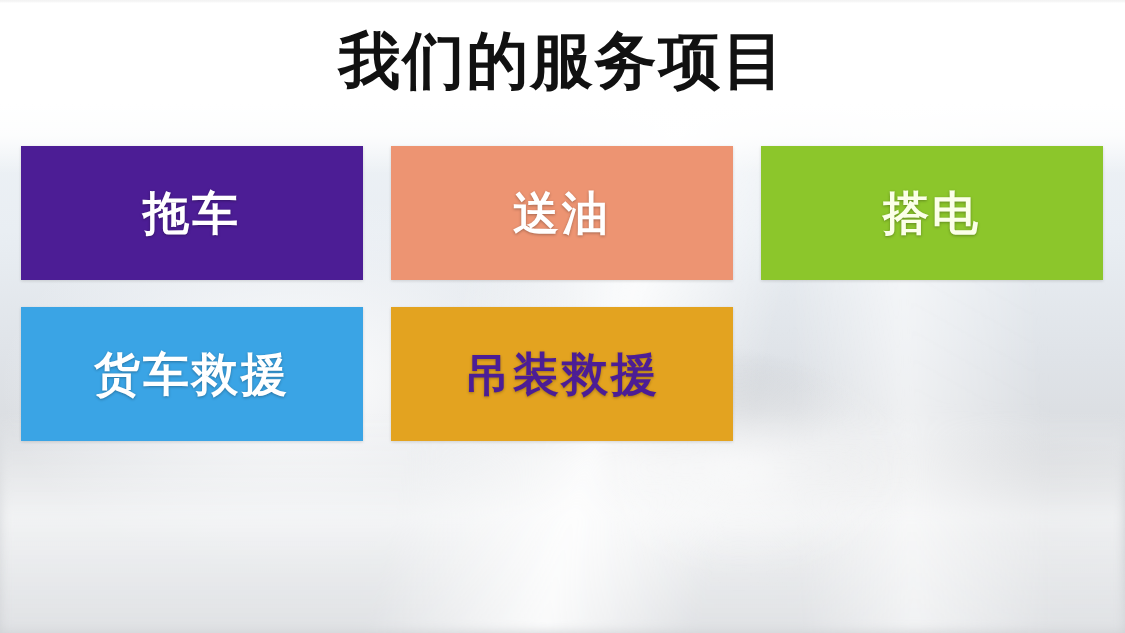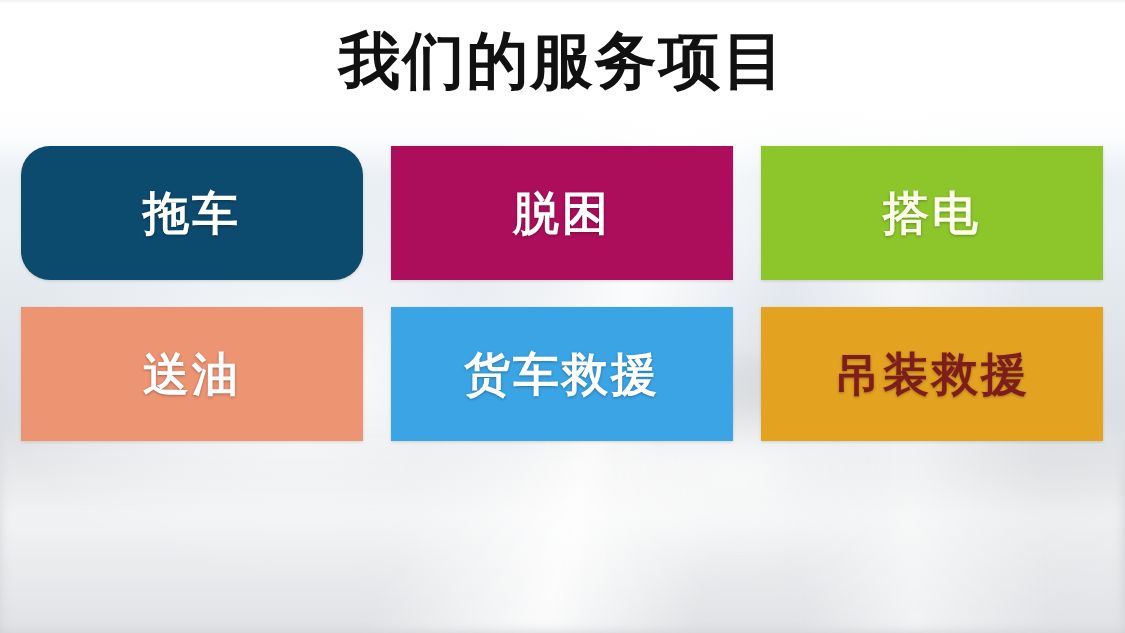--- a/index.html
+++ b/index.html
@@ -135,33 +135,30 @@
   <div class="top-hairline"></div>
 
   <div class="photo-bg"></div>
   <div class="photo-fade"></div>
 
   <div class="title-band">
     <div class="page-title" style="color: rgb(17, 17, 17);">我们的服务项目</div>
   </div>
 
   <div class="tile-grid">
-    <div class="tile" style="background: #0c4a6e; border-radius: 29px;">
+    <div class="tile" style="background: #4c1d95;">
       <span class="tile-label" style="color: rgb(255, 255, 255);">拖车</span>
     </div>
-    <div class="tile" style="background: rgb(172, 14, 92);">
-      <span class="tile-label" style="color: rgb(255, 255, 255);">脱困</span>
+    <div class="tile" style="background: rgb(237, 148, 114);">
+      <span class="tile-label" style="color: rgb(255, 255, 255);">送油</span>
     </div>
     <div class="tile" style="background: rgb(140, 198, 43);">
       <span class="tile-label" style="color: rgb(251, 255, 232);">搭电</span>
-    </div>
-    <div class="tile" style="background: rgb(237, 148, 114);">
-      <span class="tile-label" style="color: rgb(255, 255, 255);">送油</span>
     </div>
     <div class="tile" style="background: rgb(58, 164, 229);">
       <span class="tile-label" style="color: rgb(255, 255, 255); text-align: center;">货车救援</span>
     </div>
     <div class="tile" style="background: rgb(227, 163, 32);">
-      <span class="tile-label" style="color: #7f1d1d;">吊装救援</span>
+      <span class="tile-label" style="color: #4c1d95;">吊装救援</span>
     </div>
   </div>
 
 </div>
 
 </body></html>

